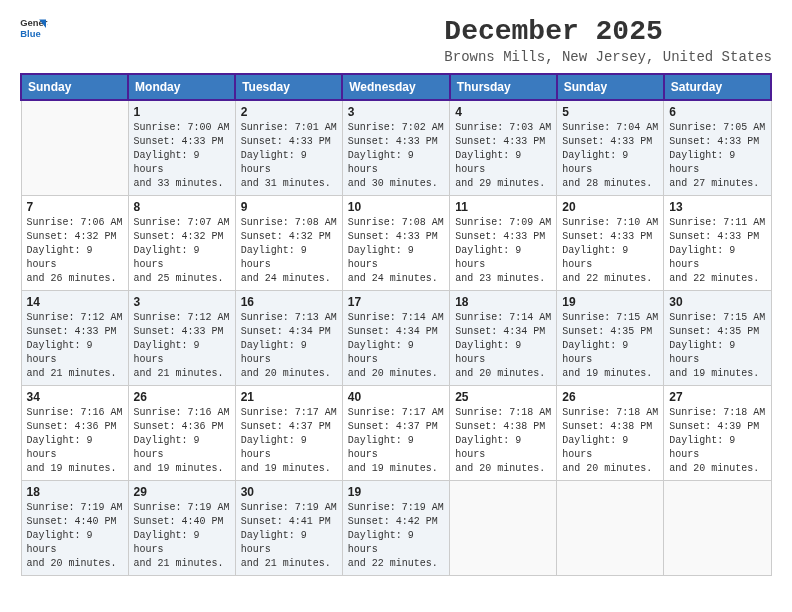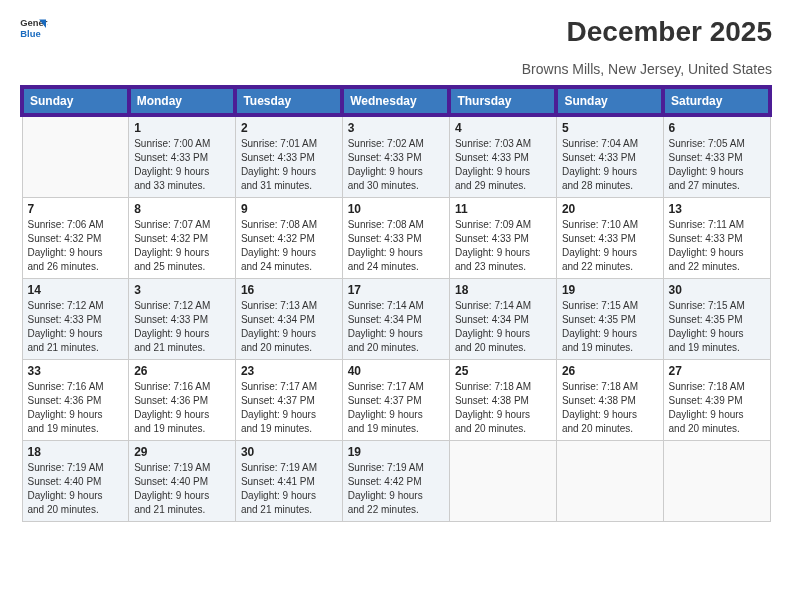--- a/index.html
+++ b/index.html
@@ -25,44 +25,44 @@
     .logo {
       display: flex;
       align-items: center;
       gap: 4px;
     }
     .logo-icon {
       width: 28px;
       height: 24px;
     }
     .title-block {
-      text-align: right;
+      font-family: Liberation Mono, monospace;
     }
     .main-title {
       font-size: 28px;
       font-weight: bold;
       color: #333;
     }
     .subtitle {
       font-size: 14px;
       color: #555;
-      margin-top: 13px;
+      margin-top: 2px;
     }
     .calendar {
       width: 100%;
       border-collapse: collapse;
       font-size: 10.5px;
     }
     .calendar thead th {
       background-color: #3a7abf;
       color: #fff;
       font-weight: bold;
       padding: 5px 6px;
       text-align: left;
-      border: 4px solid #4c1d95;
+      border: 2px solid #4c1d95;
       font-size: 12px;
     }
     .calendar tbody td {
       vertical-align: top;
       padding: 4px 5px;
       border: 1px solid #ccc;
       background: #fff;
       width: 108px;
       min-height: 80px;
     }
@@ -76,20 +76,21 @@
       font-weight: bold;
       font-size: 12px;
       color: #222;
       display: block;
       margin-bottom: 2px;
     }
     .day-info {
       color: #333;
       line-height: 1.4;
       font-size: 10px;
+      font-family: Liberation Mono, monospace;
     }
     .empty-cell {
       background: #f9f9f9 !important;
     }
   </style>
 </head>
 <body>
 
 <div class="page">
   <div class="header">
@@ -201,29 +202,29 @@
             <span class="day-number">19</span>
             <div class="day-info">Sunrise: 7:15 AM<br>Sunset: 4:35 PM<br>Daylight: 9 hours<br>and 19 minutes.</div>
           </td>
           <td>
             <span class="day-number">30</span>
             <div class="day-info">Sunrise: 7:15 AM<br>Sunset: 4:35 PM<br>Daylight: 9 hours<br>and 19 minutes.</div>
           </td>
         </tr>
         <tr>
           <td>
-            <span class="day-number">33</span>
+            <span class="day-number">34</span>
             <div class="day-info">Sunrise: 7:16 AM<br>Sunset: 4:36 PM<br>Daylight: 9 hours<br>and 19 minutes.</div>
           </td>
           <td>
             <span class="day-number">26</span>
             <div class="day-info">Sunrise: 7:16 AM<br>Sunset: 4:36 PM<br>Daylight: 9 hours<br>and 19 minutes.</div>
           </td>
           <td>
-            <span class="day-number">23</span>
+            <span class="day-number">21</span>
             <div class="day-info">Sunrise: 7:17 AM<br>Sunset: 4:37 PM<br>Daylight: 9 hours<br>and 19 minutes.</div>
           </td>
           <td>
             <span class="day-number">40</span>
             <div class="day-info">Sunrise: 7:17 AM<br>Sunset: 4:37 PM<br>Daylight: 9 hours<br>and 19 minutes.</div>
           </td>
           <td>
             <span class="day-number">25</span>
             <div class="day-info">Sunrise: 7:18 AM<br>Sunset: 4:38 PM<br>Daylight: 9 hours<br>and 20 minutes.</div>
           </td>

